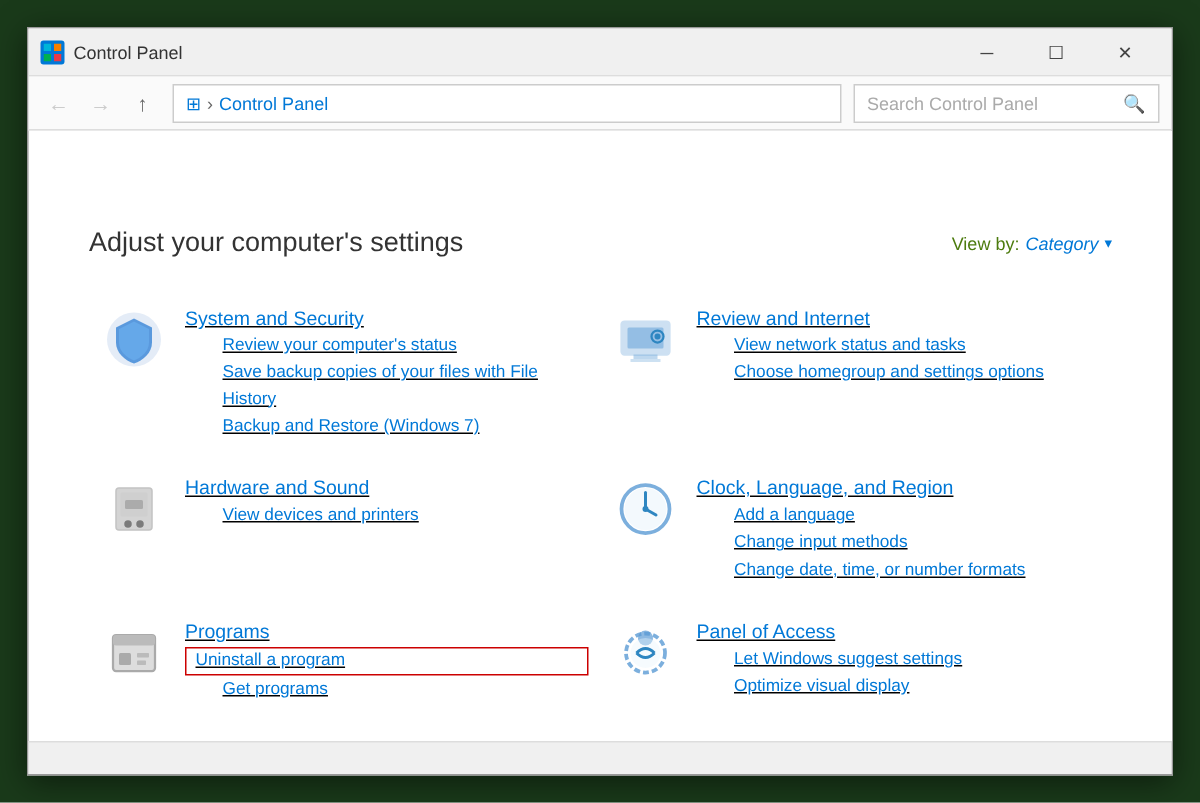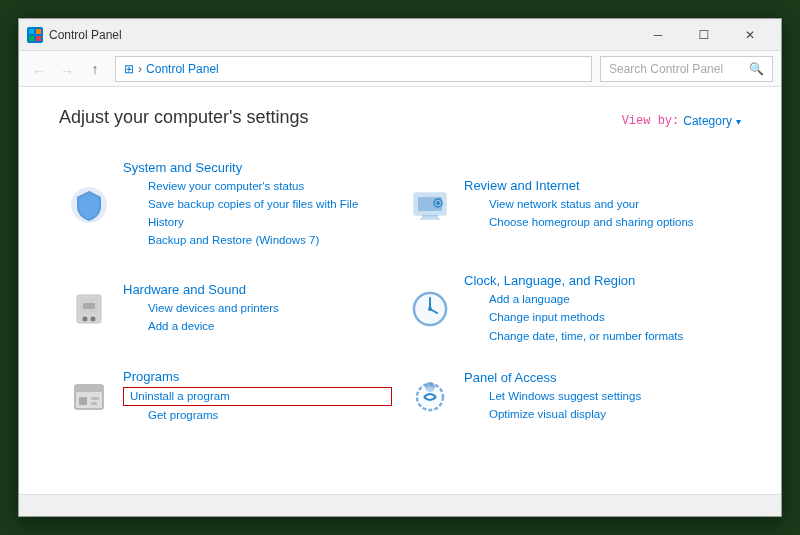--- a/index.html
+++ b/index.html
@@ -103,21 +103,21 @@
       font-size: 12px;
       color: #333;
       margin: 0 4px;
     }
     .breadcrumb-item {
       color: #0078d7;
       cursor: pointer;
     }
     .breadcrumb-sep { margin: 0 4px; color: #666; }
     .search-bar {
-      width: 173px;
+      width: 204px;
       height: 26px;
       border: 1px solid #ccc;
       display: flex;
       align-items: center;
       padding: 0 8px;
       background: white;
       font-size: 12px;
       color: #aaa;
       gap: 6px;
     }
@@ -127,54 +127,57 @@
     .content {
       flex: 1;
       background: white;
       overflow-y: auto;
       padding: 20px 40px;
     }
 
     .content-header {
       display: flex;
       justify-content: space-between;
-      align-items: flex-end;
+      align-items: center;
       margin-bottom: 20px;
+      margin-top: 44px;
     }
     .content-title {
       font-size: 18px;
       color: #333;
       font-weight: 300;
     }
     .viewby {
       display: flex;
       align-items: center;
       gap: 4px;
       font-size: 12px;
       color: #333;
     }
-    .viewby-label { color: #ec4899; font-family: Liberation Mono, monospace; }
+    .viewby-label { color: #4d7c0f; }
     .viewby-value {
       color: #0078d7;
       cursor: pointer;
+      font-style: italic;
     }
     .viewby-chevron { color: #0078d7; font-size: 10px; }
 
     
     .categories-grid {
       display: grid;
       grid-template-columns: 1fr 1fr;
       gap: 0;
     }
 
     .category-item {
       display: flex;
-      align-items: center;
+      align-items: flex-start;
       padding: 12px 8px;
       gap: 12px;
+      text-decoration: underline;
     }
 
     .cat-icon {
       width: 44px;
       height: 44px;
       flex-shrink: 0;
       display: flex;
       align-items: center;
       justify-content: center;
     }
@@ -291,42 +294,41 @@
             <rect x="8" y="12" width="24" height="14" rx="1" fill="#5b9bd5" opacity="0.5"></rect>
             <rect x="12" y="30" width="16" height="3" fill="#5b9bd5" opacity="0.4"></rect>
             <rect x="10" y="33" width="20" height="2" fill="#5b9bd5" opacity="0.3"></rect>
             <circle cx="28" cy="18" r="4" fill="none" stroke="#2e86c1" stroke-width="1.5"></circle>
             <circle cx="28" cy="18" r="2" fill="#2e86c1"></circle>
           </svg>
         </div>
         <div class="cat-info">
           <span class="cat-title">Review and Internet</span>
           <div class="cat-links">
-            <span class="cat-link">View network status and your</span>
-            <span class="cat-link">Choose homegroup and sharing options</span>
+            <span class="cat-link">View network status and tasks</span>
+            <span class="cat-link">Choose homegroup and settings options</span>
           </div>
         </div>
       </div>
 
 
       <div class="category-item">
         <div class="cat-icon">
           <svg viewBox="0 0 40 40">
             <rect x="8" y="6" width="24" height="28" rx="2" fill="#aaa" opacity="0.5" stroke="#888" stroke-width="1"></rect>
             <rect x="11" y="9" width="18" height="16" rx="1" fill="#ccc" opacity="0.6"></rect>
             <circle cx="16" cy="30" r="2.5" fill="#555" opacity="0.7"></circle>
             <circle cx="24" cy="30" r="2.5" fill="#555" opacity="0.7"></circle>
             <rect x="14" y="14" width="12" height="6" rx="1" fill="#888" opacity="0.5"></rect>
           </svg>
         </div>
         <div class="cat-info">
           <span class="cat-title">Hardware and Sound</span>
           <div class="cat-links">
             <span class="cat-link">View devices and printers</span>
-            <span class="cat-link">Add a device</span>
           </div>
         </div>
       </div>
 
       <div class="category-item">
         <div class="cat-icon">
           <svg viewBox="0 0 40 40">
             <circle cx="20" cy="20" r="16" fill="none" stroke="#5b9bd5" stroke-width="2.5" opacity="0.8"></circle>
             <circle cx="20" cy="20" r="14" fill="#e8f4fc" opacity="0.5"></circle>
             <line x1="20" y1="20" x2="20" y2="9" stroke="#2e86c1" stroke-width="2" stroke-linecap="round"></line>

